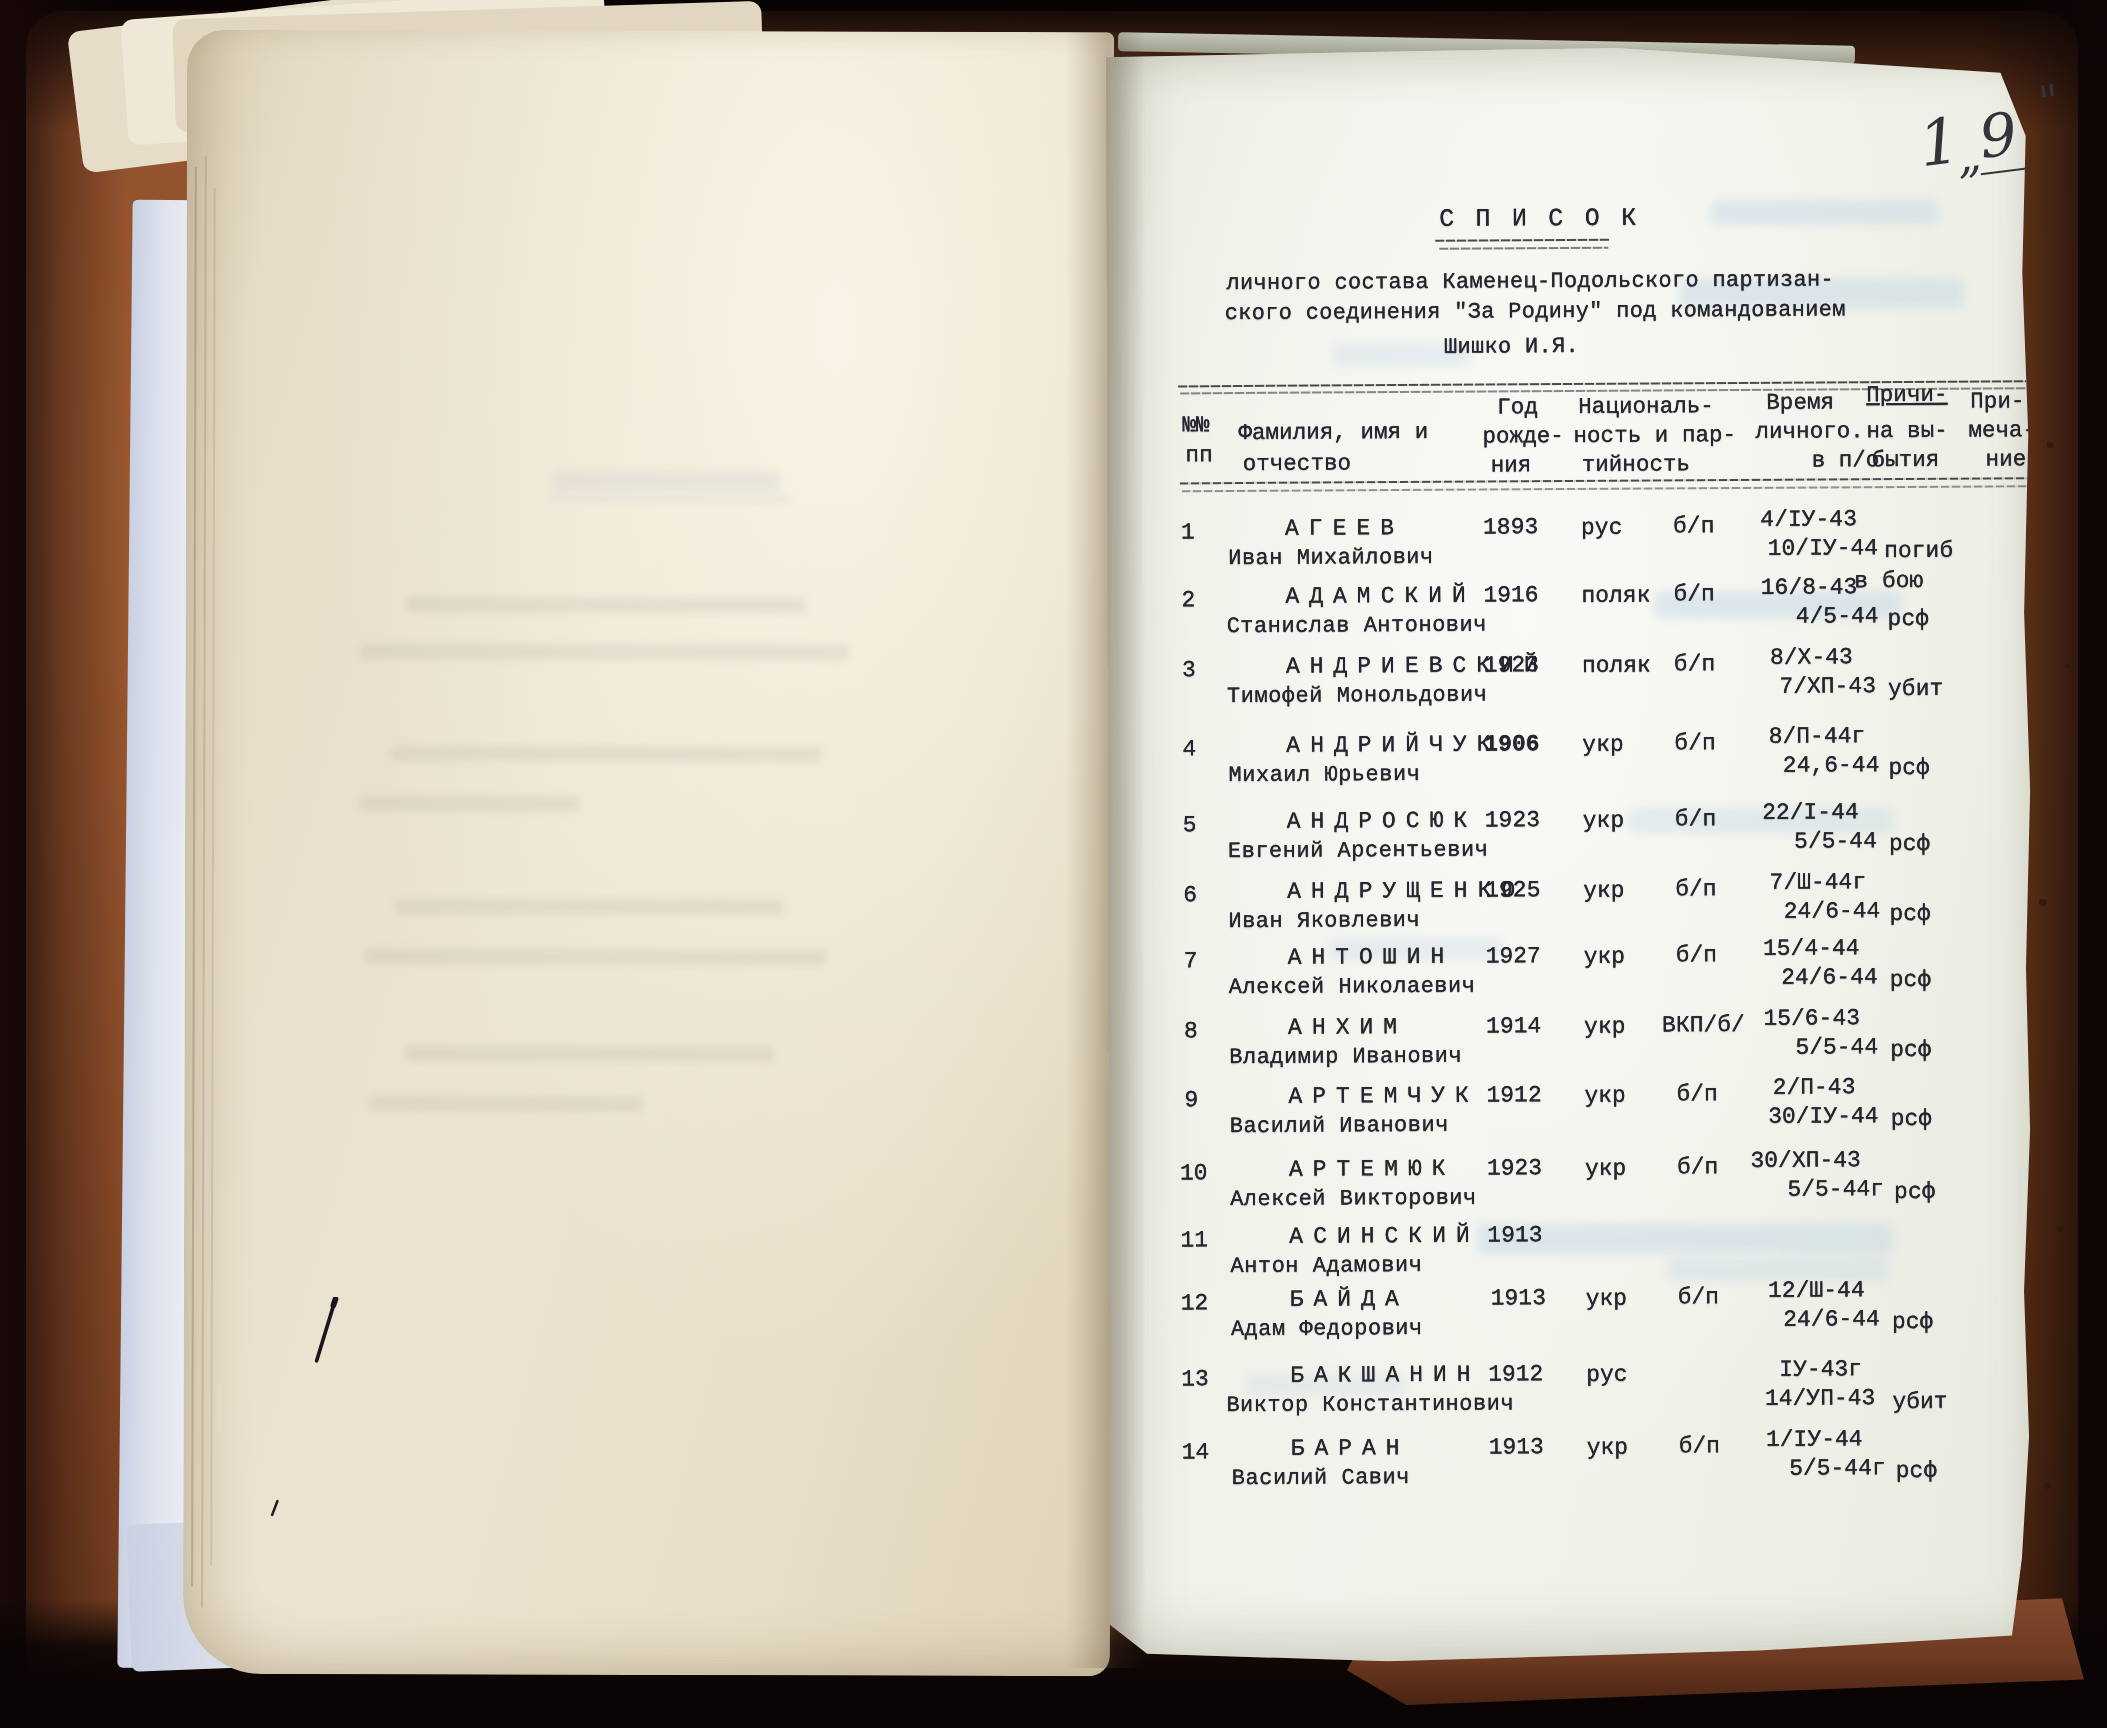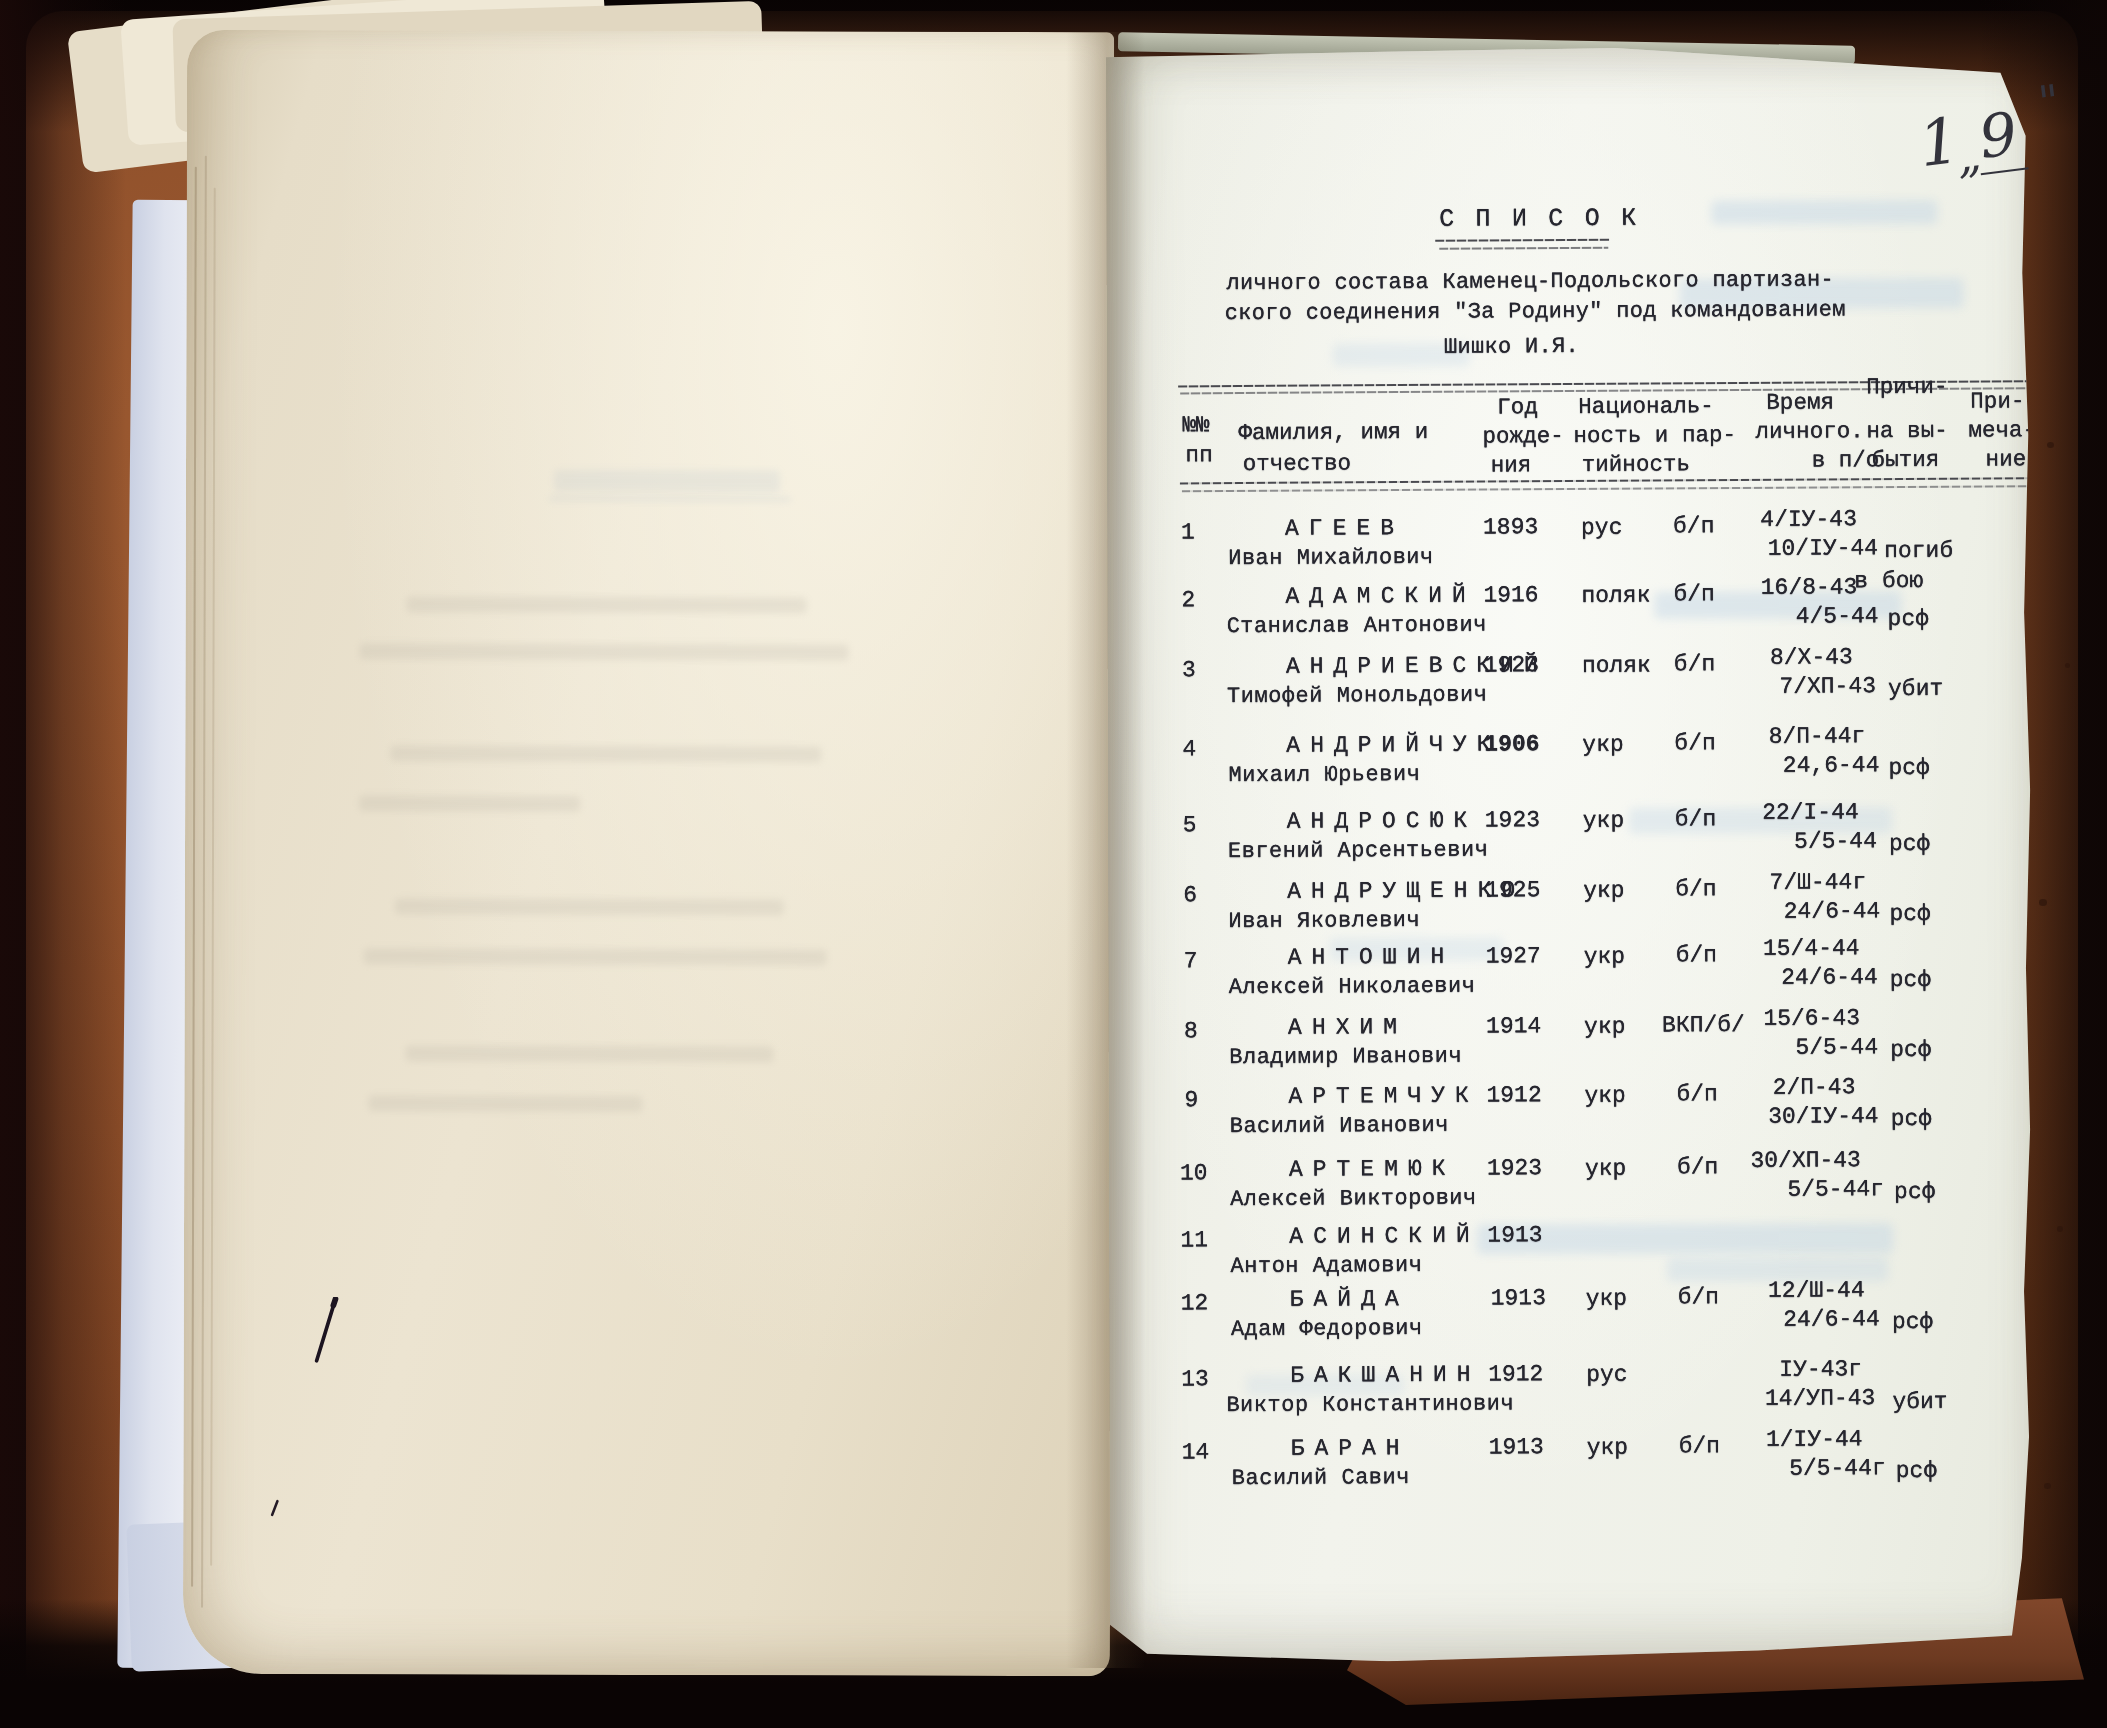--- a/index.html
+++ b/index.html
@@ -184,21 +184,21 @@
     <div class="tw hdr" style="left:385px;top:404px;">ния</div>
 
     <div class="tw hdr" style="left:473px;top:346px;">Националь-</div>
     <div class="tw hdr" style="left:468px;top:375px;">ность и пар-</div>
     <div class="tw hdr" style="left:476px;top:404px;">тийность</div>
 
     <div class="tw hdr" style="left:661px;top:343px;">Время</div>
     <div class="tw hdr" style="left:650px;top:372px;">личного.</div>
     <div class="tw hdr" style="left:706px;top:401px;">в п/о</div>
 
-    <div class="tw hdr" style="left:761px;top:328px;">Причи-</div>
+    <div class="tw hdr" style="left:761px;top:336px;text-decoration:underline;">Причи-</div>
     <div class="tw hdr" style="left:761px;top:372px;text-align:center;">на вы-</div>
     <div class="tw hdr" style="left:766px;top:401px;">бытия</div>
 
     <div class="tw hdr" style="left:865px;top:343px;">При-</div>
     <div class="tw hdr" style="left:863px;top:372px;">меча-</div>
     <div class="tw hdr" style="left:868px;top:401px;margin-left:12px;">ние</div>
 
     <div class="rule" style="left:74px;top:432px;width:900px;"></div>
     <div class="rule" style="left:76px;top:440px;width:895px;opacity:.5;"></div>
 

